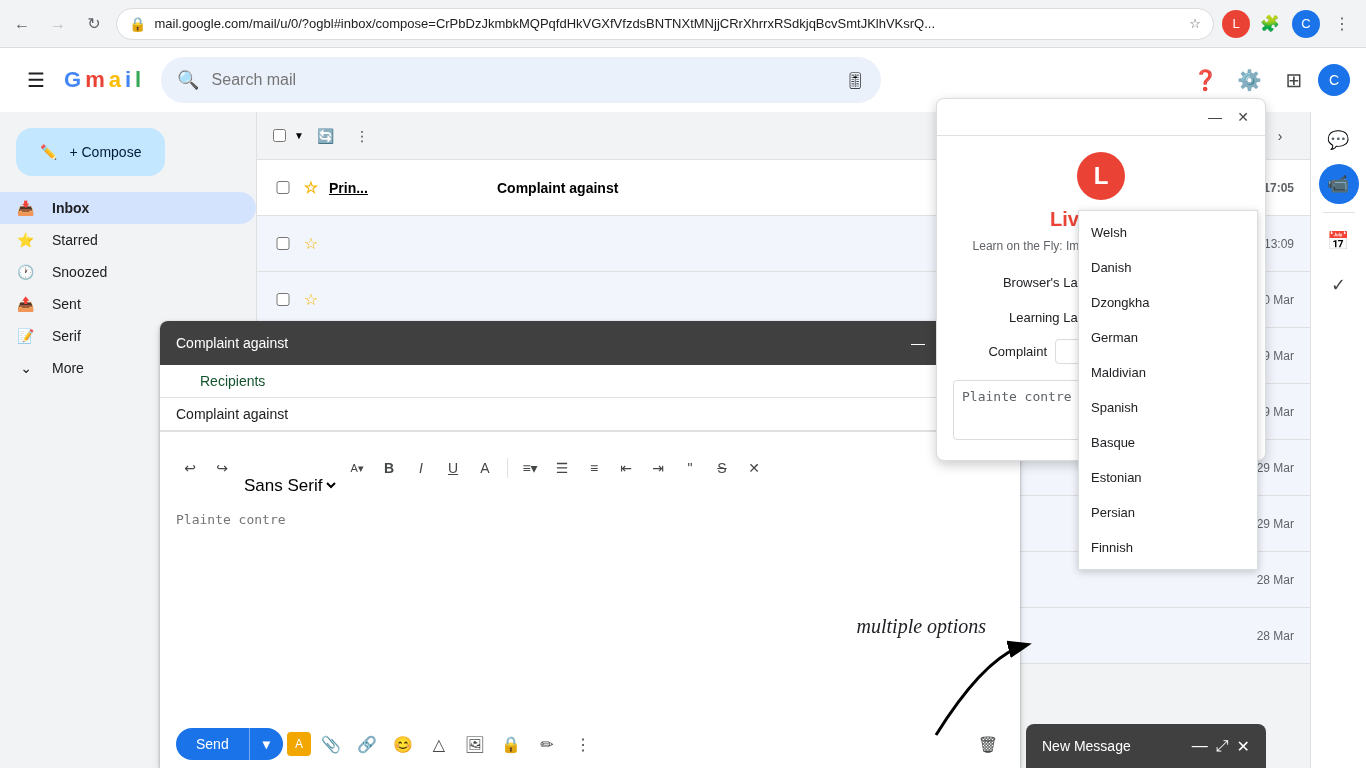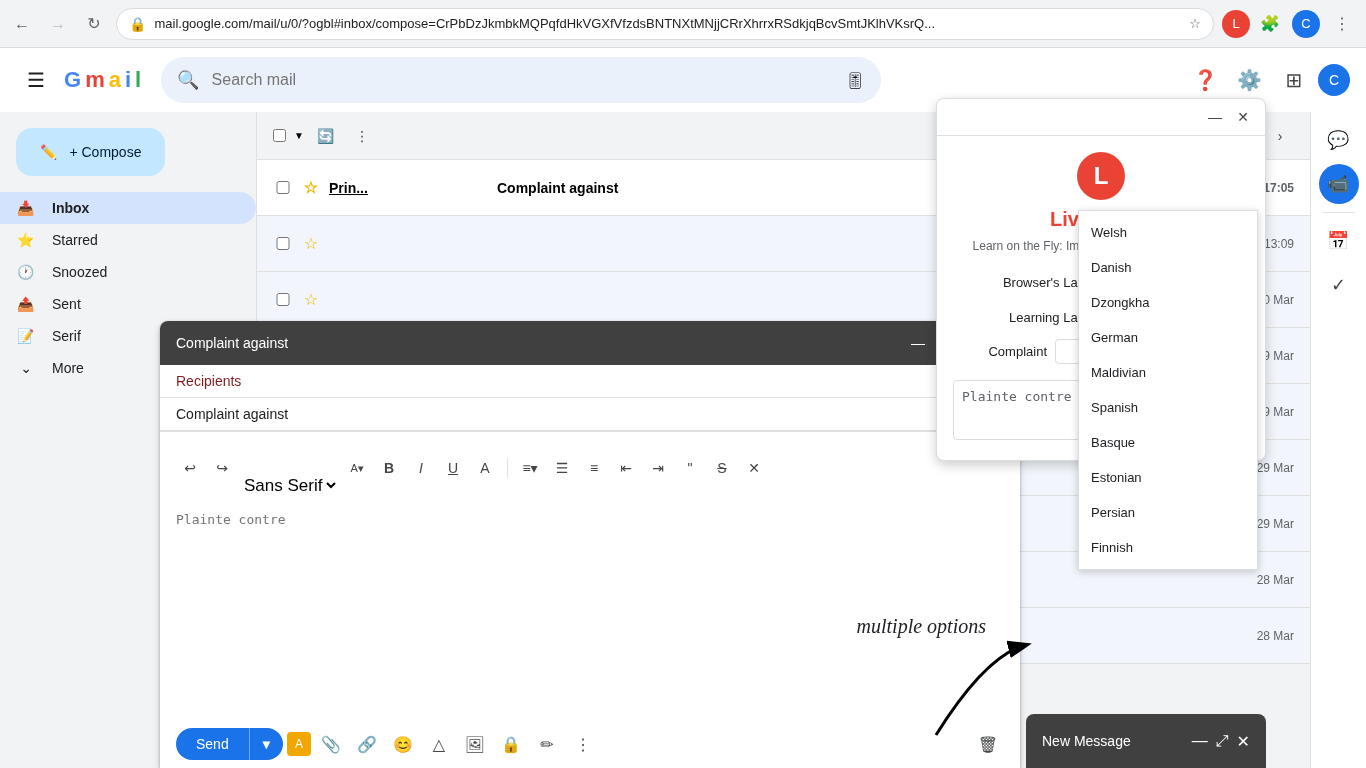--- a/index.html
+++ b/index.html
@@ -229,21 +229,21 @@
     }
     .compose-header-actions { margin-left: auto; display: flex; gap: 8px; }
     .compose-field {
       border-bottom: 1px solid #e0e0e0;
       padding: 8px 16px;
       display: flex;
       align-items: center;
       gap: 8px;
       font-size: 14px;
     }
-    .compose-field label { color: #7f1d1d; min-width: 60px; }
+    .compose-field label { color: #14532d; min-width: 60px; margin-left: 24px; }
     .compose-field input {
       flex: 1;
       border: none;
       outline: none;
       font-size: 14px;
       color: #202124;
     }
     .compose-body {
       flex: 1;
       min-height: 200px;
@@ -447,21 +447,21 @@
       top: 20px;
       right: -60px;
     }
 
     
     .new-message-bar {
       position: absolute;
       bottom: 0;
       right: 100px;
       width: 240px;
-      height: 54px;
+      height: 44px;
       background: #404040;
       border-radius: 8px 8px 0 0;
       display: flex;
       align-items: center;
       padding: 0 16px;
       color: white;
       font-size: 14px;
       font-weight: 500;
       cursor: pointer;
       z-index: 150;

